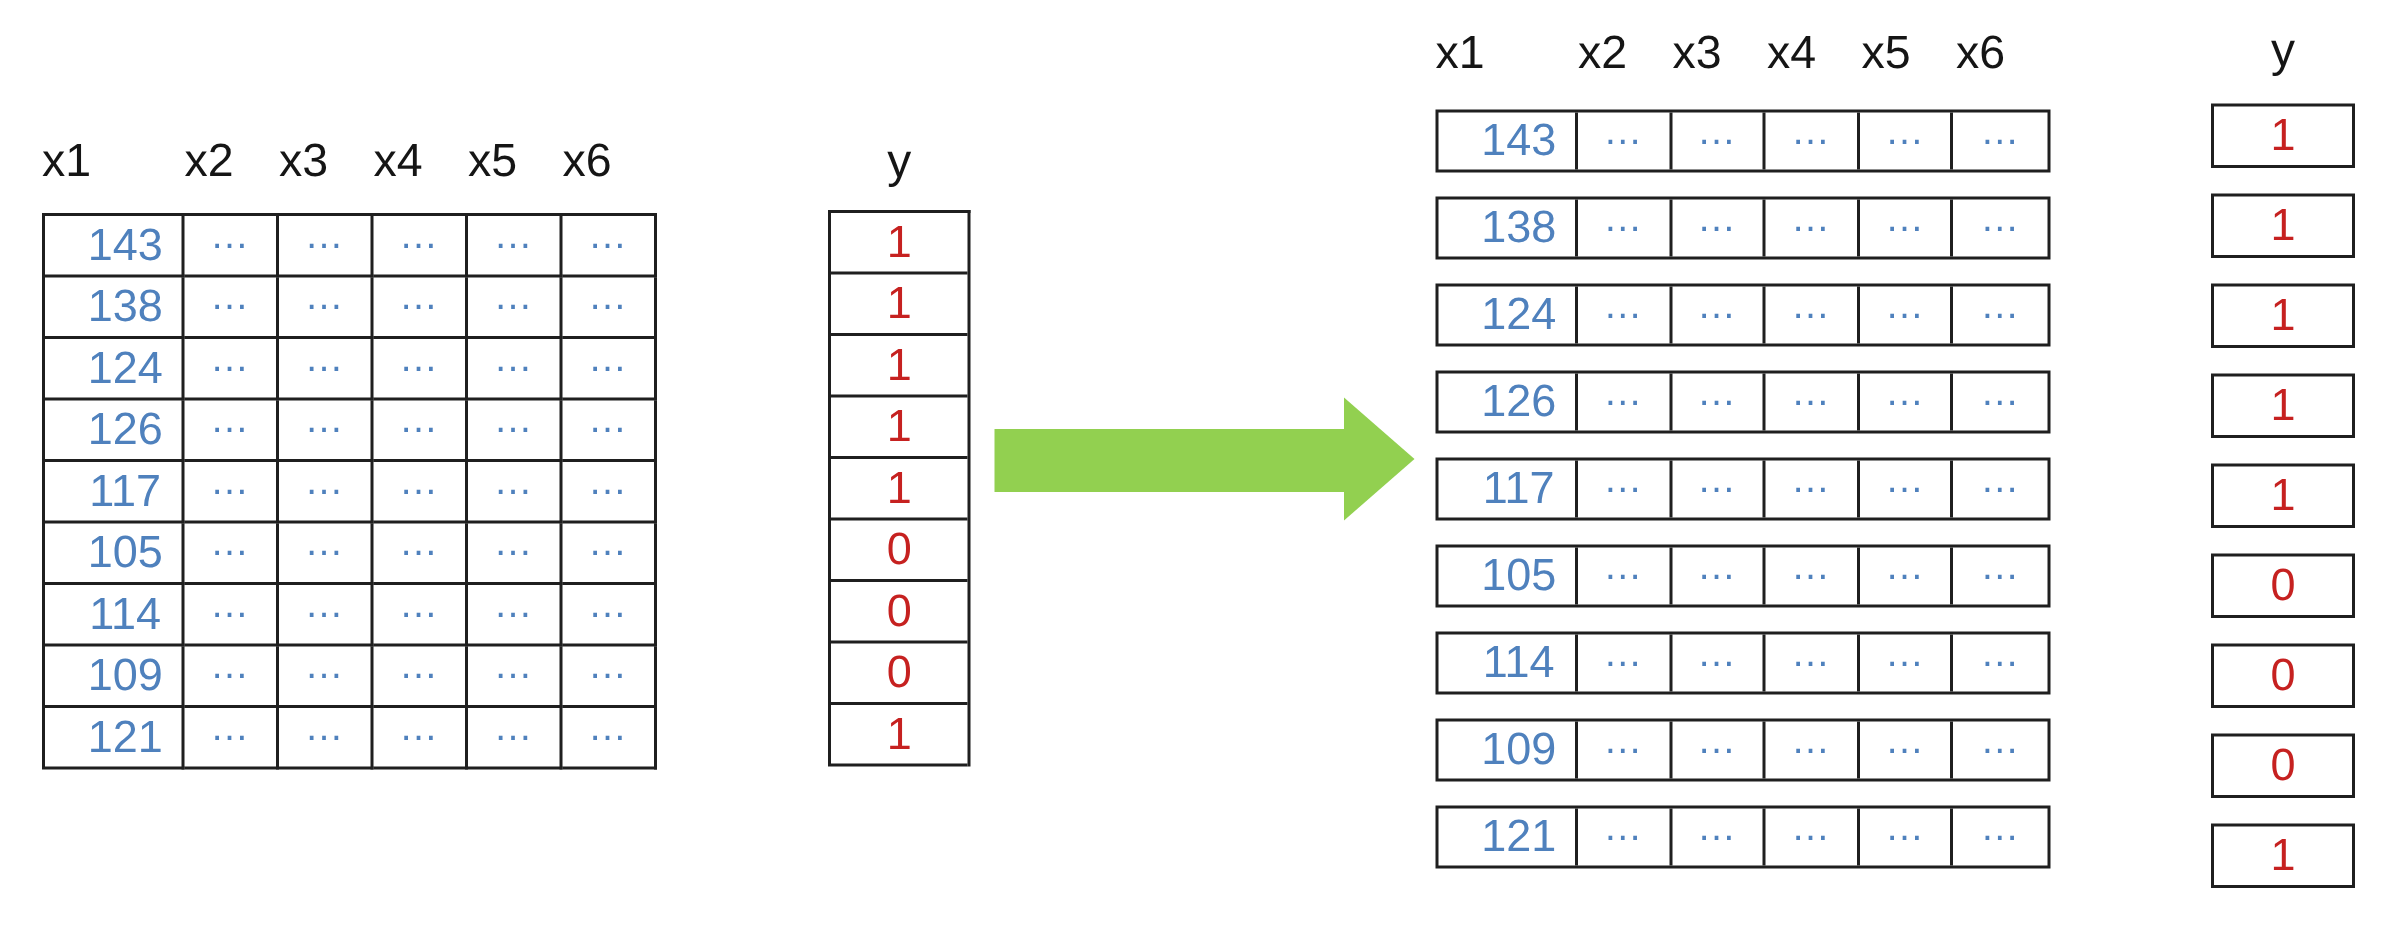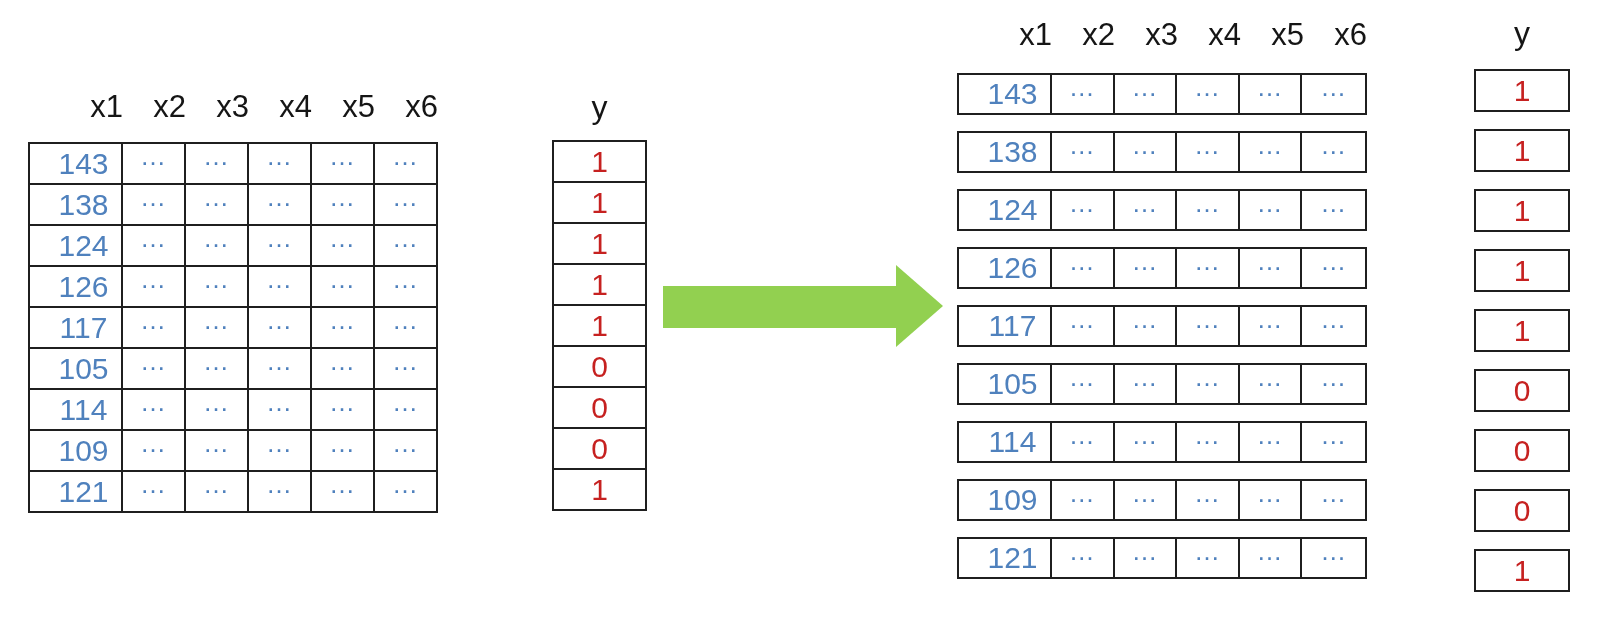--- a/index.html
+++ b/index.html
@@ -18,21 +18,21 @@
     overflow:hidden;
   }
   
   .xheaders{
     position:absolute;
     display:grid;
     grid-template-columns:95px repeat(5,1fr);
     align-items:center;
   }
   .hcell{
-    text-align:right;
+    text-align:left;
     font-size:31px;
     color:var(--ink);
   }
   
   .xtable{
     position:absolute;
     display:grid;
     grid-template-columns:93px repeat(5,1fr);
     grid-auto-rows:41px;
     border-top:2px solid var(--border);

